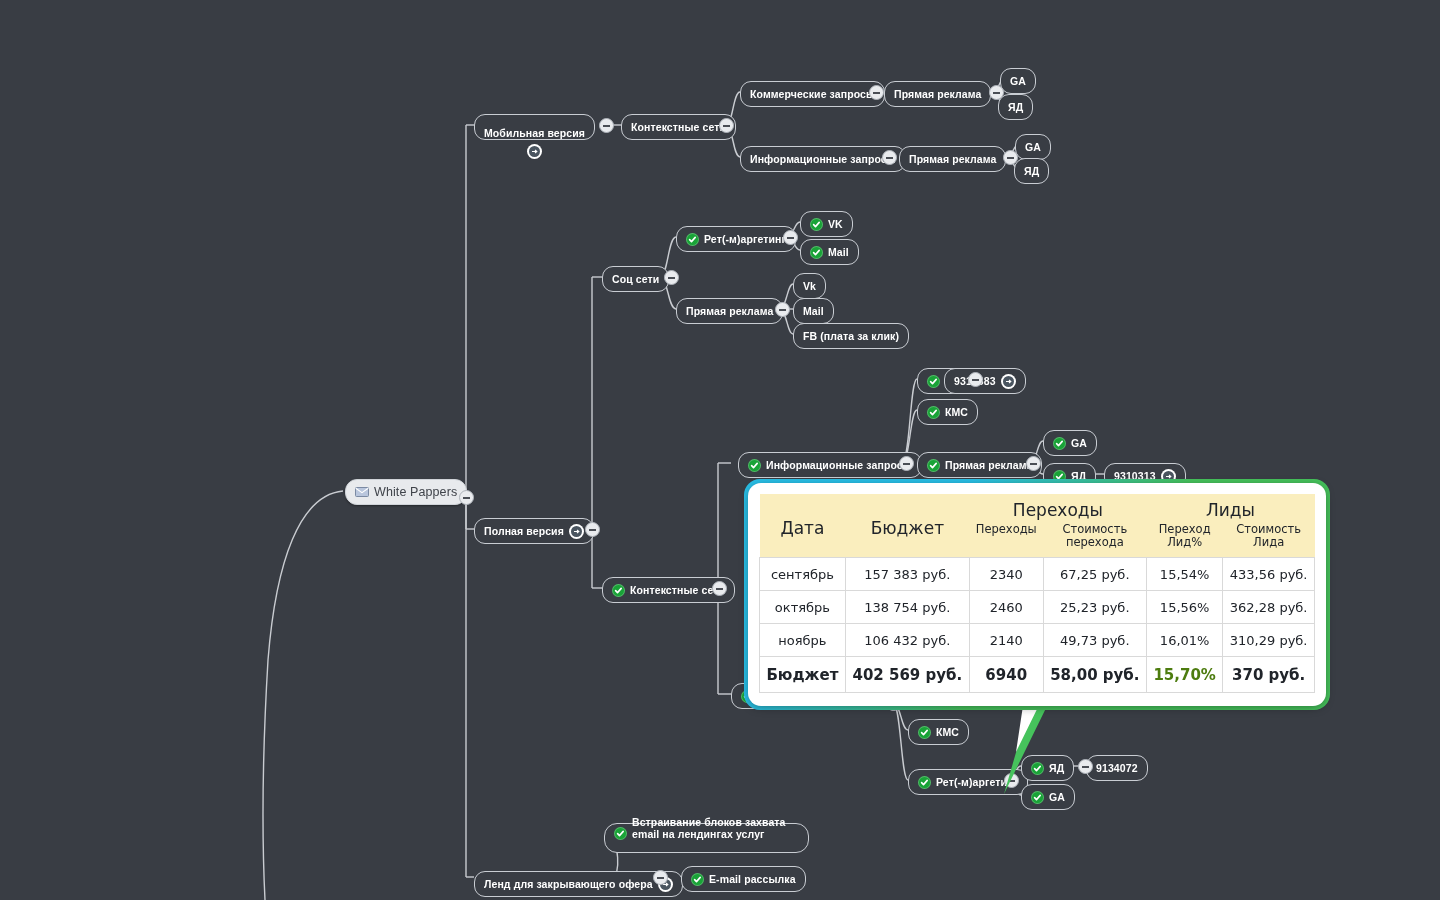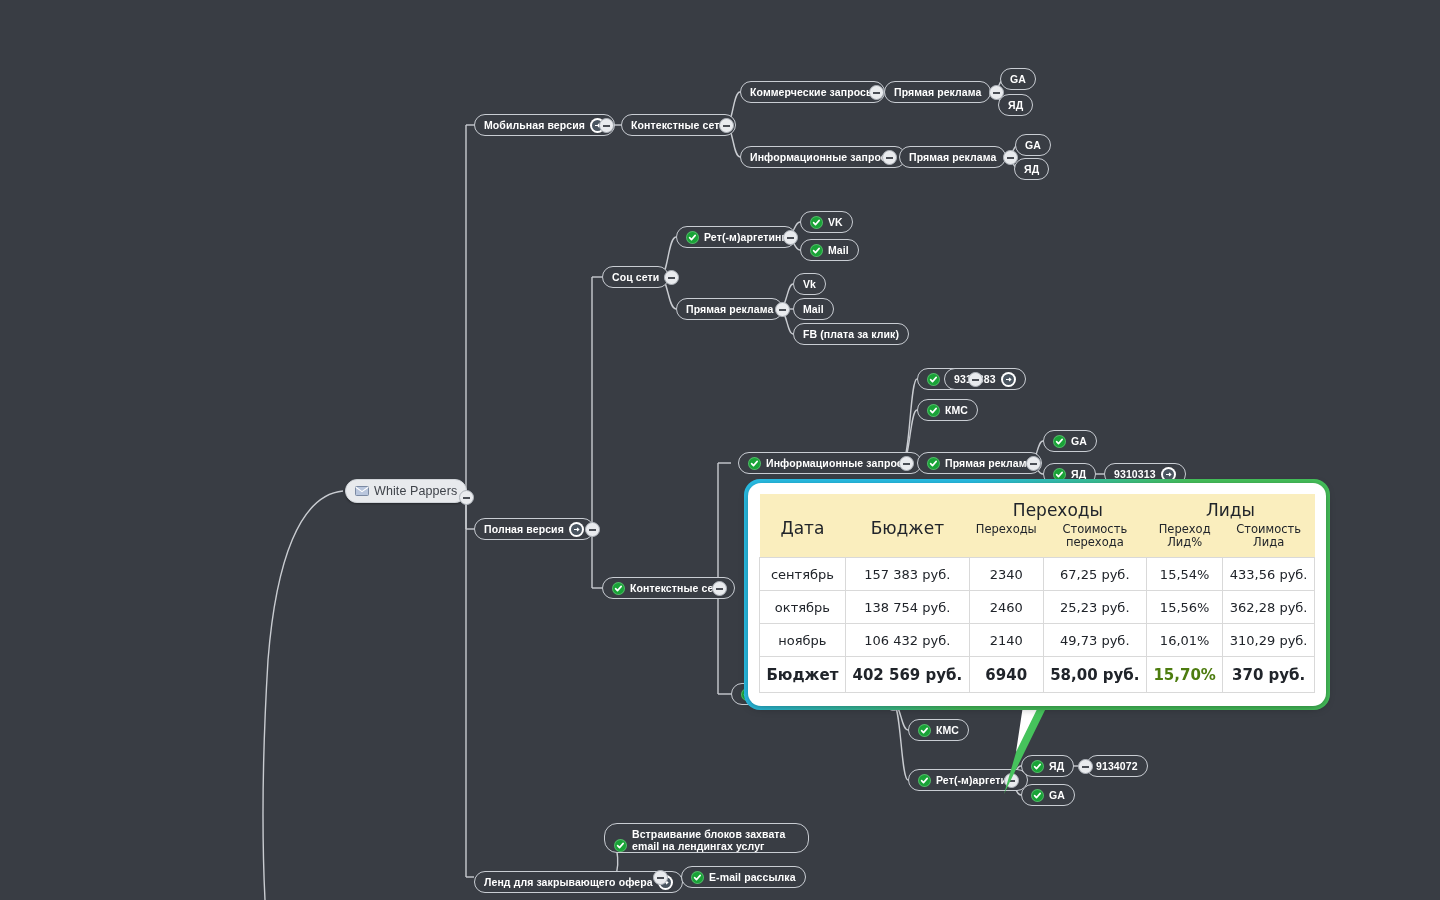--- a/index.html
+++ b/index.html
@@ -13,21 +13,21 @@
   #canvas{position:absolute;left:0;top:0;width:1440px;height:900px;}
   #links{position:absolute;left:0;top:0;width:1440px;height:900px;}
 
   
   .node{
     position:absolute;
     box-sizing:border-box;
     display:flex;align-items:center;
     gap:5px;
     height:22px;
-    padding:0 9px;
+    padding:12px 9px;
     border:1px solid #c9cdd3;
     border-radius:11px;
     background:#393d44;
     color:#ffffff;
     font-size:10.5px;
     font-weight:bold;
     letter-spacing:.1px;
     white-space:nowrap;
     z-index:5;
   }
@@ -218,21 +218,21 @@
     <span class="env">
       <svg width="14" height="10" viewBox="0 0 14 10">
           <rect x="0.5" y="0.5" width="13" height="9" rx="1" fill="#b9c6dd" stroke="#7b8aa3"></rect>
           <path d="M0.8 1.2 L7 5.6 L13.2 1.2" fill="none" stroke="#ffffff" stroke-width="1.1"></path>
         </svg>
     </span>
     <span class="label">White Pappers</span>
   </div>
   <div class="handle" style="left:459px;top:490px;"></div>
 
-  <div class="node" style="left:474px;top:114px;">
+  <div class="node" style="left:474px;top:114px;flex-direction:column;">
     <span class="label">Мобильная версия</span>
     <span class="arw">
       <svg width="11" height="11" viewBox="0 0 11 11">
           <circle cx="5.5" cy="5.5" r="5.5" fill="#4a5560"></circle>
           <path d="M3 5.5 H7.6 M6 4 L7.8 5.5 L6 7" stroke="#fff" stroke-width="1.1" fill="none"></path>
         </svg>
     </span>
   </div>
   <div class="handle" style="left:599px;top:118px;"></div>
 

